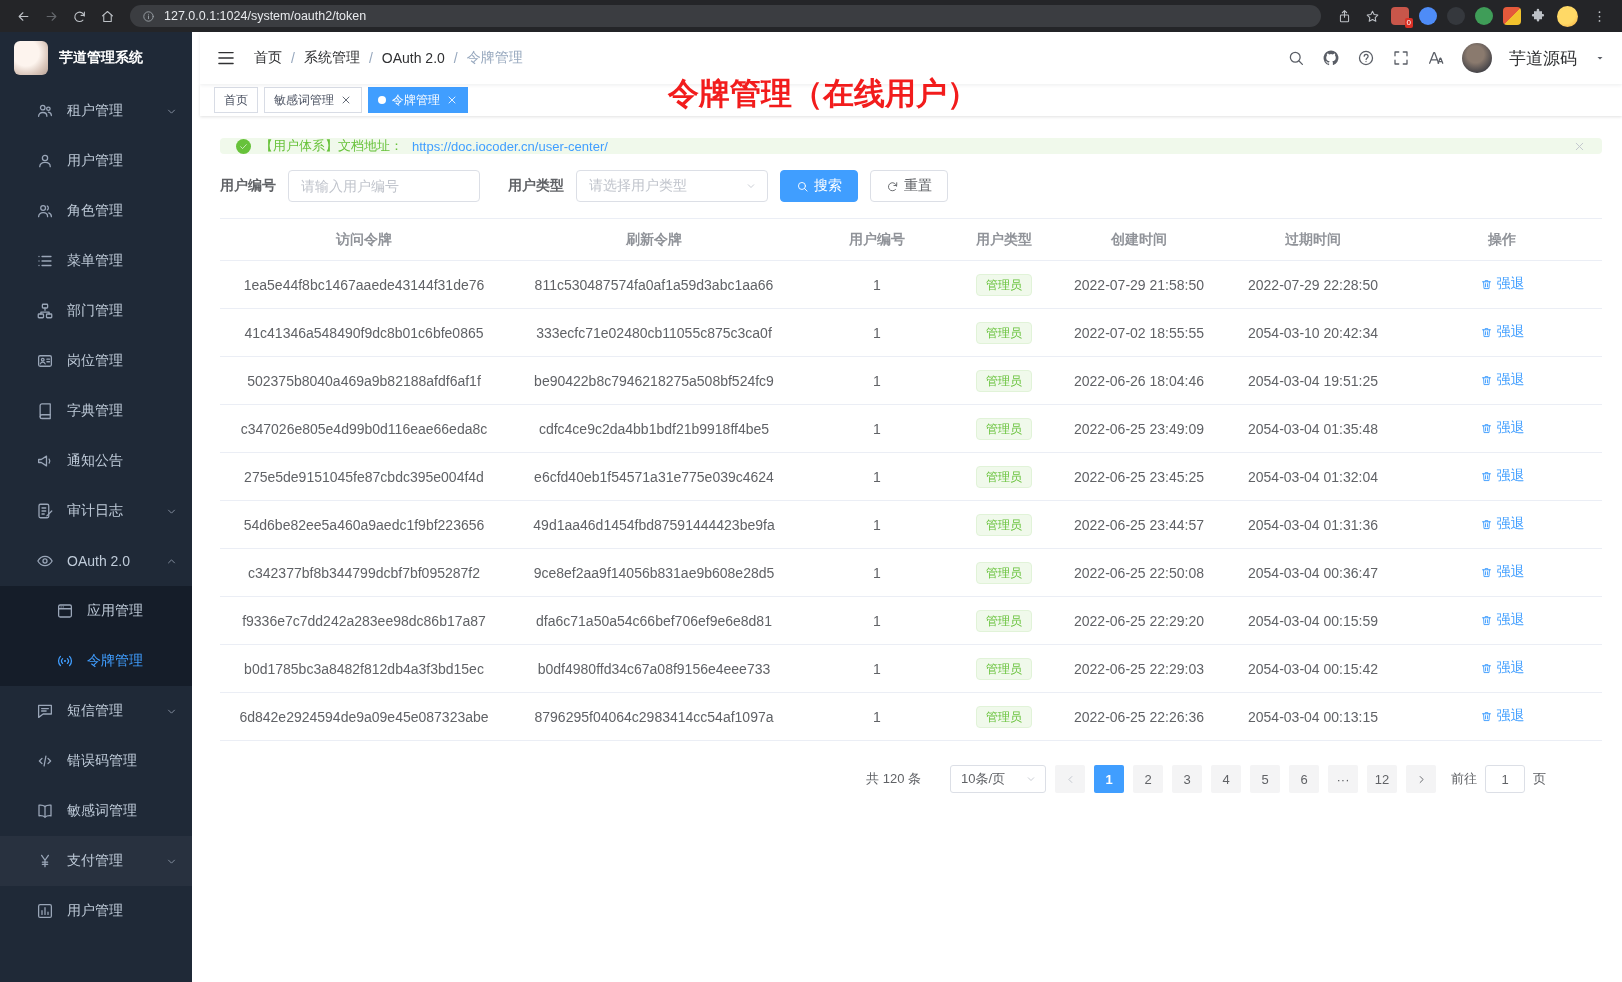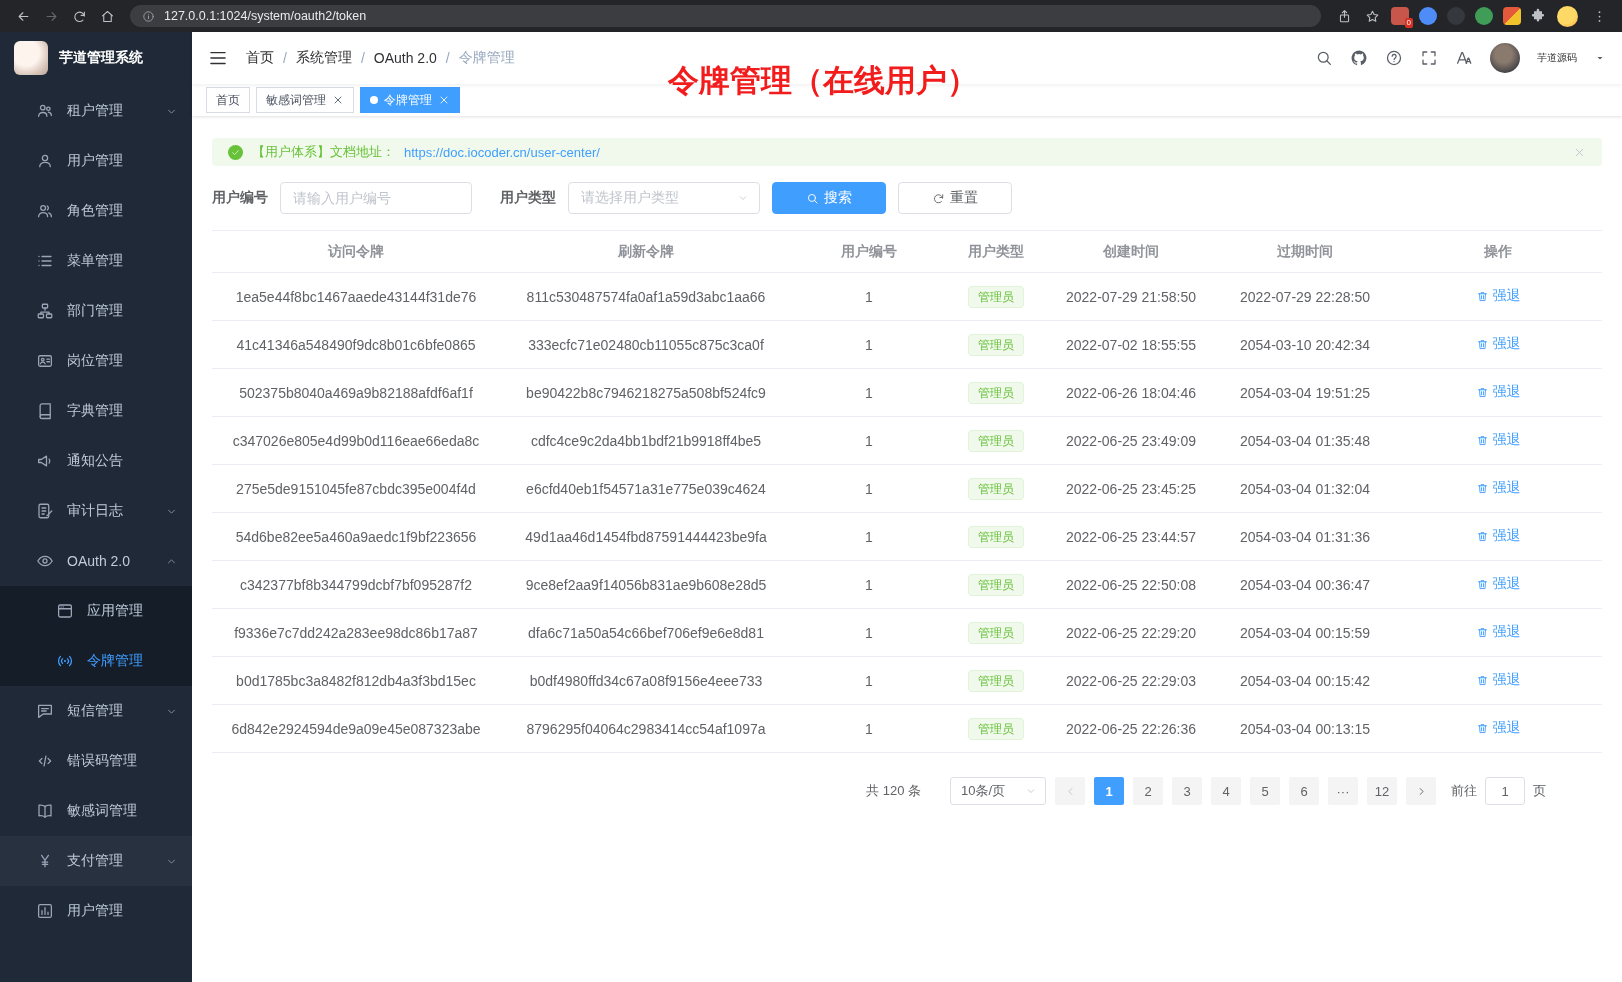--- a/index.html
+++ b/index.html
@@ -20,21 +20,21 @@
   .ext .bdg{position:absolute;right:-4px;bottom:-3px;background:#d93025;color:#fff;font-size:8px;line-height:10px;padding:0 2px;border-radius:2px;}
   .e1{background:#c8564a;border-radius:4px;}
   .e2{background:#4e8cf7;}
   .e3{background:#35383d;}
   .e4{background:#3f9d58;}
   .e5{background:linear-gradient(135deg,#e4593b 0 50%,#f2c22d 50% 100%);border-radius:4px;}
   .puzzle{width:22px;height:22px;color:#bdc1c6;padding:3px;cursor:pointer;}
   .chrome-avatar{width:21px;height:21px;border-radius:50%;background:radial-gradient(circle at 40% 35%,#ffd966 0 55%,#f2a33c 100%);margin:0 6px;cursor:pointer;}
 
   
-  .app{display:flex;height:950px;}
+  .app{display:flex;height:950px;gap:8px;}
 
   
   .sidebar{width:192px;background:#1f2937;flex:0 0 auto;display:flex;flex-direction:column;overflow:hidden;}
   .logo-bar{height:52px;display:flex;align-items:center;gap:11px;padding:0 14px;flex:0 0 auto;cursor:pointer;}
   .logo-img{width:34px;height:34px;border-radius:6px;background:radial-gradient(circle at 35% 35%,#fdf4ee 0 42%,#dcc9be 70%,#b7a296 100%);flex:0 0 auto;}
   .logo-title{color:#fff;font-size:14px;font-weight:700;white-space:nowrap;}
   .menu{flex:1;padding-top:2px;}
   .menu-item{height:50px;display:flex;align-items:center;padding:0 14px 0 36px;color:#bfcbd9;font-size:14px;cursor:pointer;gap:13px;white-space:nowrap;}
   .menu-item .ic{width:18px;height:18px;color:#9aa6b8;}
   .menu-item .chev{margin-left:auto;width:13px;height:13px;color:#8893a4;}
@@ -47,46 +47,46 @@
   .main{flex:1;display:flex;flex-direction:column;min-width:0;background:#fff;}
   .navbar{height:52px;display:flex;align-items:center;padding:0 16px;background:#fff;box-shadow:0 1px 4px rgba(0,21,41,.08);position:relative;z-index:5;}
   .hamburger{width:20px;height:20px;color:#303133;cursor:pointer;}
   .breadcrumb{display:flex;align-items:center;margin-left:18px;font-size:14px;gap:9px;}
   .crumb{color:#303133;cursor:pointer;}
   .crumb.last{color:#97a8be;cursor:default;}
   .crumb-sep{color:#97a8be;}
   .nav-right{margin-left:auto;display:flex;align-items:center;gap:17px;}
   .tool{width:18px;height:18px;color:#5a5e66;cursor:pointer;}
   .avatar{width:30px;height:30px;border-radius:50%;background:radial-gradient(circle at 45% 38%,#8a7a6e 0 34%,#3a3b42 80%);cursor:pointer;}
-  .uname{font-size:10px;color:#303133;cursor:pointer;}
+  .uname{font-size:17px;color:#303133;cursor:pointer;}
   .u-caret{width:12px;height:12px;color:#5a5e66;cursor:pointer;}
 
   .tabbar{height:32px;display:flex;align-items:center;padding:0 14px;gap:6px;background:#fff;box-shadow:0 1px 3px 0 rgba(0,0,0,.12);position:relative;z-index:4;}
   .tab{height:26px;display:inline-flex;align-items:center;gap:6px;padding:0 9px;border:1px solid #d8dce5;background:#fff;color:#495060;font-size:12px;cursor:pointer;}
   .tab .dot{width:8px;height:8px;border-radius:50%;background:#fff;display:none;}
   .tab.active{background:#409eff;border-color:#409eff;color:#fff;}
   .tab.active .dot{display:inline-block;}
   .tab .close{width:12px;height:12px;color:inherit;}
 
   .content{flex:1;padding:22px 20px;background:#fff;overflow:hidden;}
 
-  .banner{height:28px;background:#f0f9eb;border-radius:4px;display:flex;align-items:center;padding:0 16px;gap:9px;}
+  .banner{height:16px;background:#f0f9eb;border-radius:4px;display:flex;align-items:center;padding:0 16px;gap:9px;}
   .banner .check{width:15px;height:15px;border-radius:50%;background:#67c23a;color:#fff;display:flex;align-items:center;justify-content:center;padding:3px;}
   .banner-text{color:#67c23a;font-size:13px;}
   .banner-link{color:#409eff;font-size:13px;cursor:pointer;}
   .banner .close{margin-left:auto;width:13px;height:13px;color:#c0c4cc;cursor:pointer;}
 
   .filters{display:flex;align-items:center;margin-top:16px;}
   .f-label{font-size:14px;font-weight:700;color:#606266;margin-right:12px;white-space:nowrap;}
   .f-input{width:192px;height:32px;border:1px solid #dcdfe6;border-radius:4px;padding:0 12px;font-size:14px;color:#606266;outline:none;background:#fff;font-family:inherit;}
   .f-input::placeholder{color:#c0c4cc;}
   .f-select{width:192px;height:32px;border:1px solid #dcdfe6;border-radius:4px;padding:0 10px 0 12px;display:flex;align-items:center;justify-content:space-between;color:#c0c4cc;font-size:14px;cursor:pointer;background:#fff;}
   .f-select .ic,.pg-size .ic{width:12px;height:12px;color:#c0c4cc;}
   .f-gap{width:28px;}
-  .btn{height:32px;border-radius:4px;display:inline-flex;align-items:center;gap:5px;padding:0 33px;font-size:14px;cursor:pointer;border:1px solid transparent;font-family:inherit;}
+  .btn{height:32px;border-radius:4px;display:inline-flex;align-items:center;gap:5px;padding:0 15px;font-size:14px;cursor:pointer;border:1px solid transparent;font-family:inherit;}
   .btn .ic{width:13px;height:13px;}
   .btn-primary{background:#409eff;color:#fff;border-color:#409eff;margin-left:12px;}
   .btn-default{background:#fff;color:#606266;border-color:#dcdfe6;margin-left:12px;}
 
   .data-table{width:100%;border-collapse:collapse;margin-top:16px;table-layout:fixed;}
   .data-table th{height:42px;font-size:14px;color:#909399;font-weight:700;border-bottom:1px solid #ebeef5;border-top:1px solid #ebeef5;text-align:center;background:#fff;}
   .data-table td{height:48px;font-size:14px;color:#606266;border-bottom:1px solid #ebeef5;text-align:center;overflow:hidden;text-overflow:ellipsis;white-space:nowrap;}
   .badge{display:inline-block;height:22px;line-height:20px;padding:0 9px;background:#f0f9eb;border:1px solid #e1f3d8;color:#67c23a;border-radius:4px;font-size:12px;}
   .action-link{color:#409eff;font-size:14px;display:inline-flex;align-items:center;gap:4px;cursor:pointer;}
   .action-link .ic{width:13px;height:13px;}
@@ -94,21 +94,21 @@
   .pagination{display:flex;align-items:center;justify-content:flex-end;margin-top:24px;padding-right:56px;gap:9px;font-size:13px;color:#606266;}
   .pg-total{margin-right:20px;white-space:nowrap;}
   .pg-size{width:96px;height:28px;border:1px solid #dcdfe6;border-radius:3px;display:flex;align-items:center;justify-content:space-between;padding:0 8px 0 10px;color:#606266;font-size:13px;cursor:pointer;background:#fff;}
   .pg-btn{min-width:30px;height:28px;background:#f4f4f5;border-radius:2px;display:inline-flex;align-items:center;justify-content:center;color:#606266;font-size:13px;cursor:pointer;padding:0 4px;}
   .pg-btn .ic{width:13px;height:13px;}
   .pg-btn.disabled{color:#c0c4cc;cursor:default;}
   .pg-btn.active{background:#409eff;color:#fff;font-weight:700;}
   .pg-goto{display:flex;align-items:center;gap:8px;margin-left:6px;}
   .pg-input{width:40px;height:28px;border:1px solid #dcdfe6;border-radius:3px;text-align:center;font-size:13px;color:#606266;outline:none;font-family:inherit;}
 
-  .annotation{position:absolute;left:668px;top:60px;font-size:31px;color:#f21c1c;font-weight:700;z-index:50;white-space:nowrap;}
+  .annotation{position:absolute;left:668px;top:73px;font-size:31px;color:#f21c1c;font-weight:700;z-index:50;white-space:nowrap;}
 </style>
 </head>
 <body>
 
 <div class="browser-bar">
   <span class="bicon" data-icon="back">
       <svg viewBox="0 0 24 24" fill="none" stroke="currentColor" stroke-width="1.7" stroke-linecap="round" stroke-linejoin="round">
         <path d="M19 12H5M11 6l-6 6 6 6"></path>
       </svg>
     </span>

